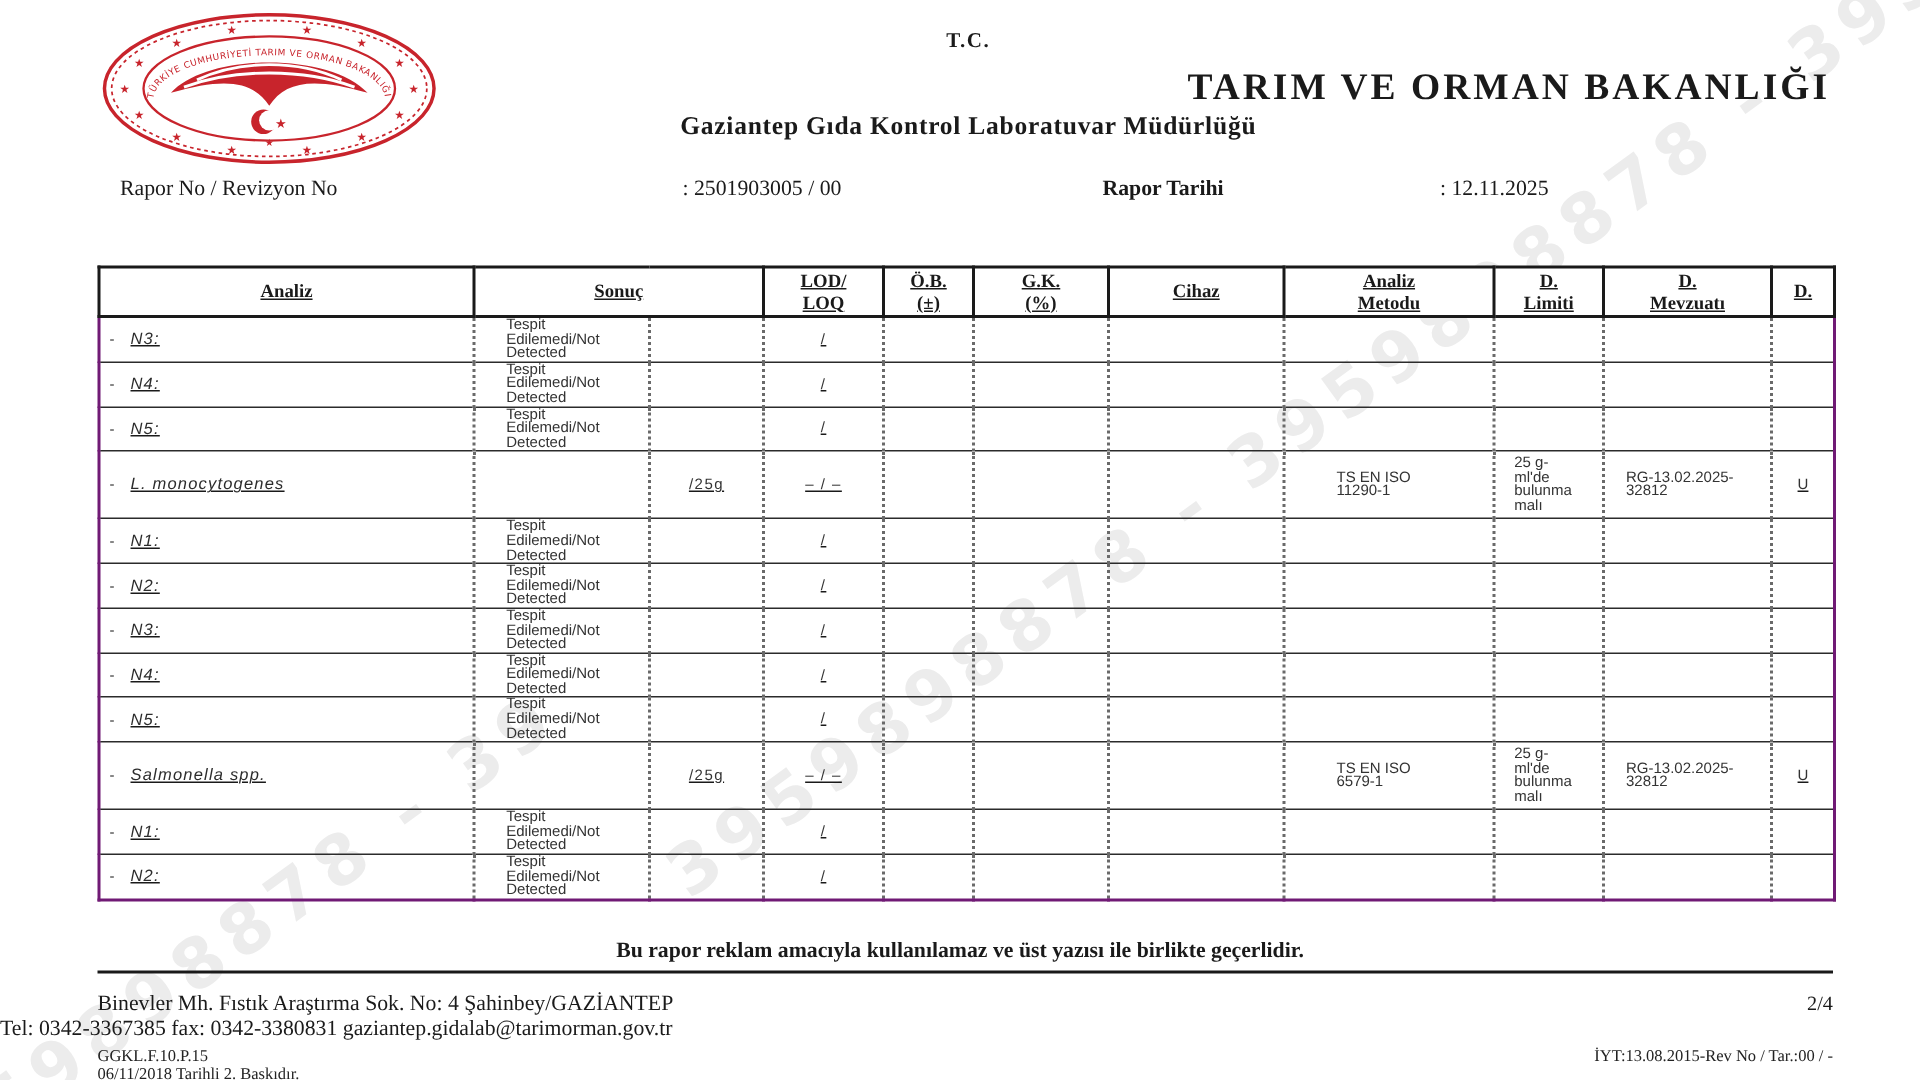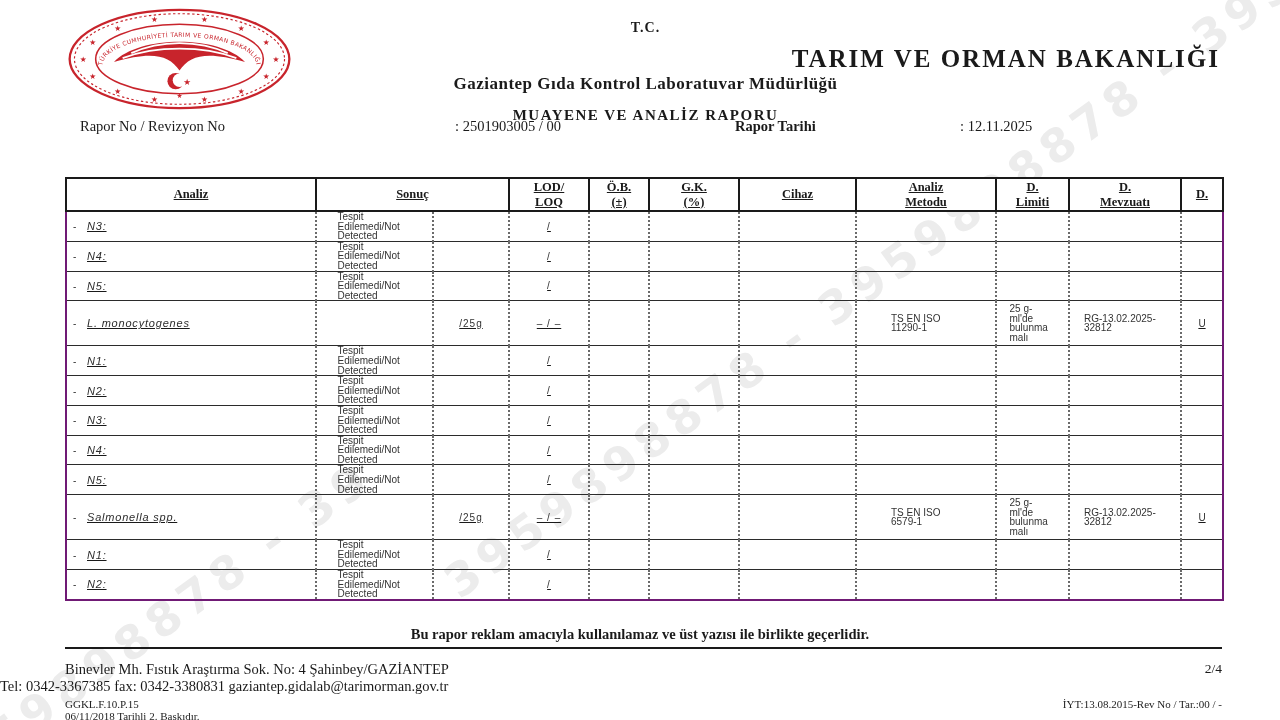--- a/index.html
+++ b/index.html
@@ -108,21 +108,20 @@
         <path d="M70,49 C100,35 140,35 170,49" fill="none" stroke="#fff" stroke-width="2"></path>
         <path d="M61,54 C96,41 144,41 179,54" fill="none" stroke="#fff" stroke-width="2"></path>
         <circle cx="116" cy="78" r="8.5" fill="#c8242c"></circle>
         <circle cx="120" cy="77" r="7" fill="#fff"></circle>
         <text x="128" y="82" font-size="9" fill="#c8242c" text-anchor="middle" font-family="DejaVu Sans, sans-serif">★</text>
       </svg>
       <div class="titles">
         <div class="t-tc">T.C.</div>
         <div class="t-min">TARIM VE ORMAN BAKANLIĞI</div>
         <div class="t-lab">Gaziantep Gıda Kontrol Laboratuvar Müdürlüğü</div>
-        <div class="t-rep">MUAYENE VE ANALİZ RAPORU</div>
       </div>
     </div>
 
     <div class="meta">
       <span class="lbl m1">Rapor No / Revizyon No</span>
       <span class="m2">: 2501903005 / 00</span>
       <span class="m3">Rapor Tarihi</span>
       <span class="m4">: 12.11.2025</span>
     </div>
 

